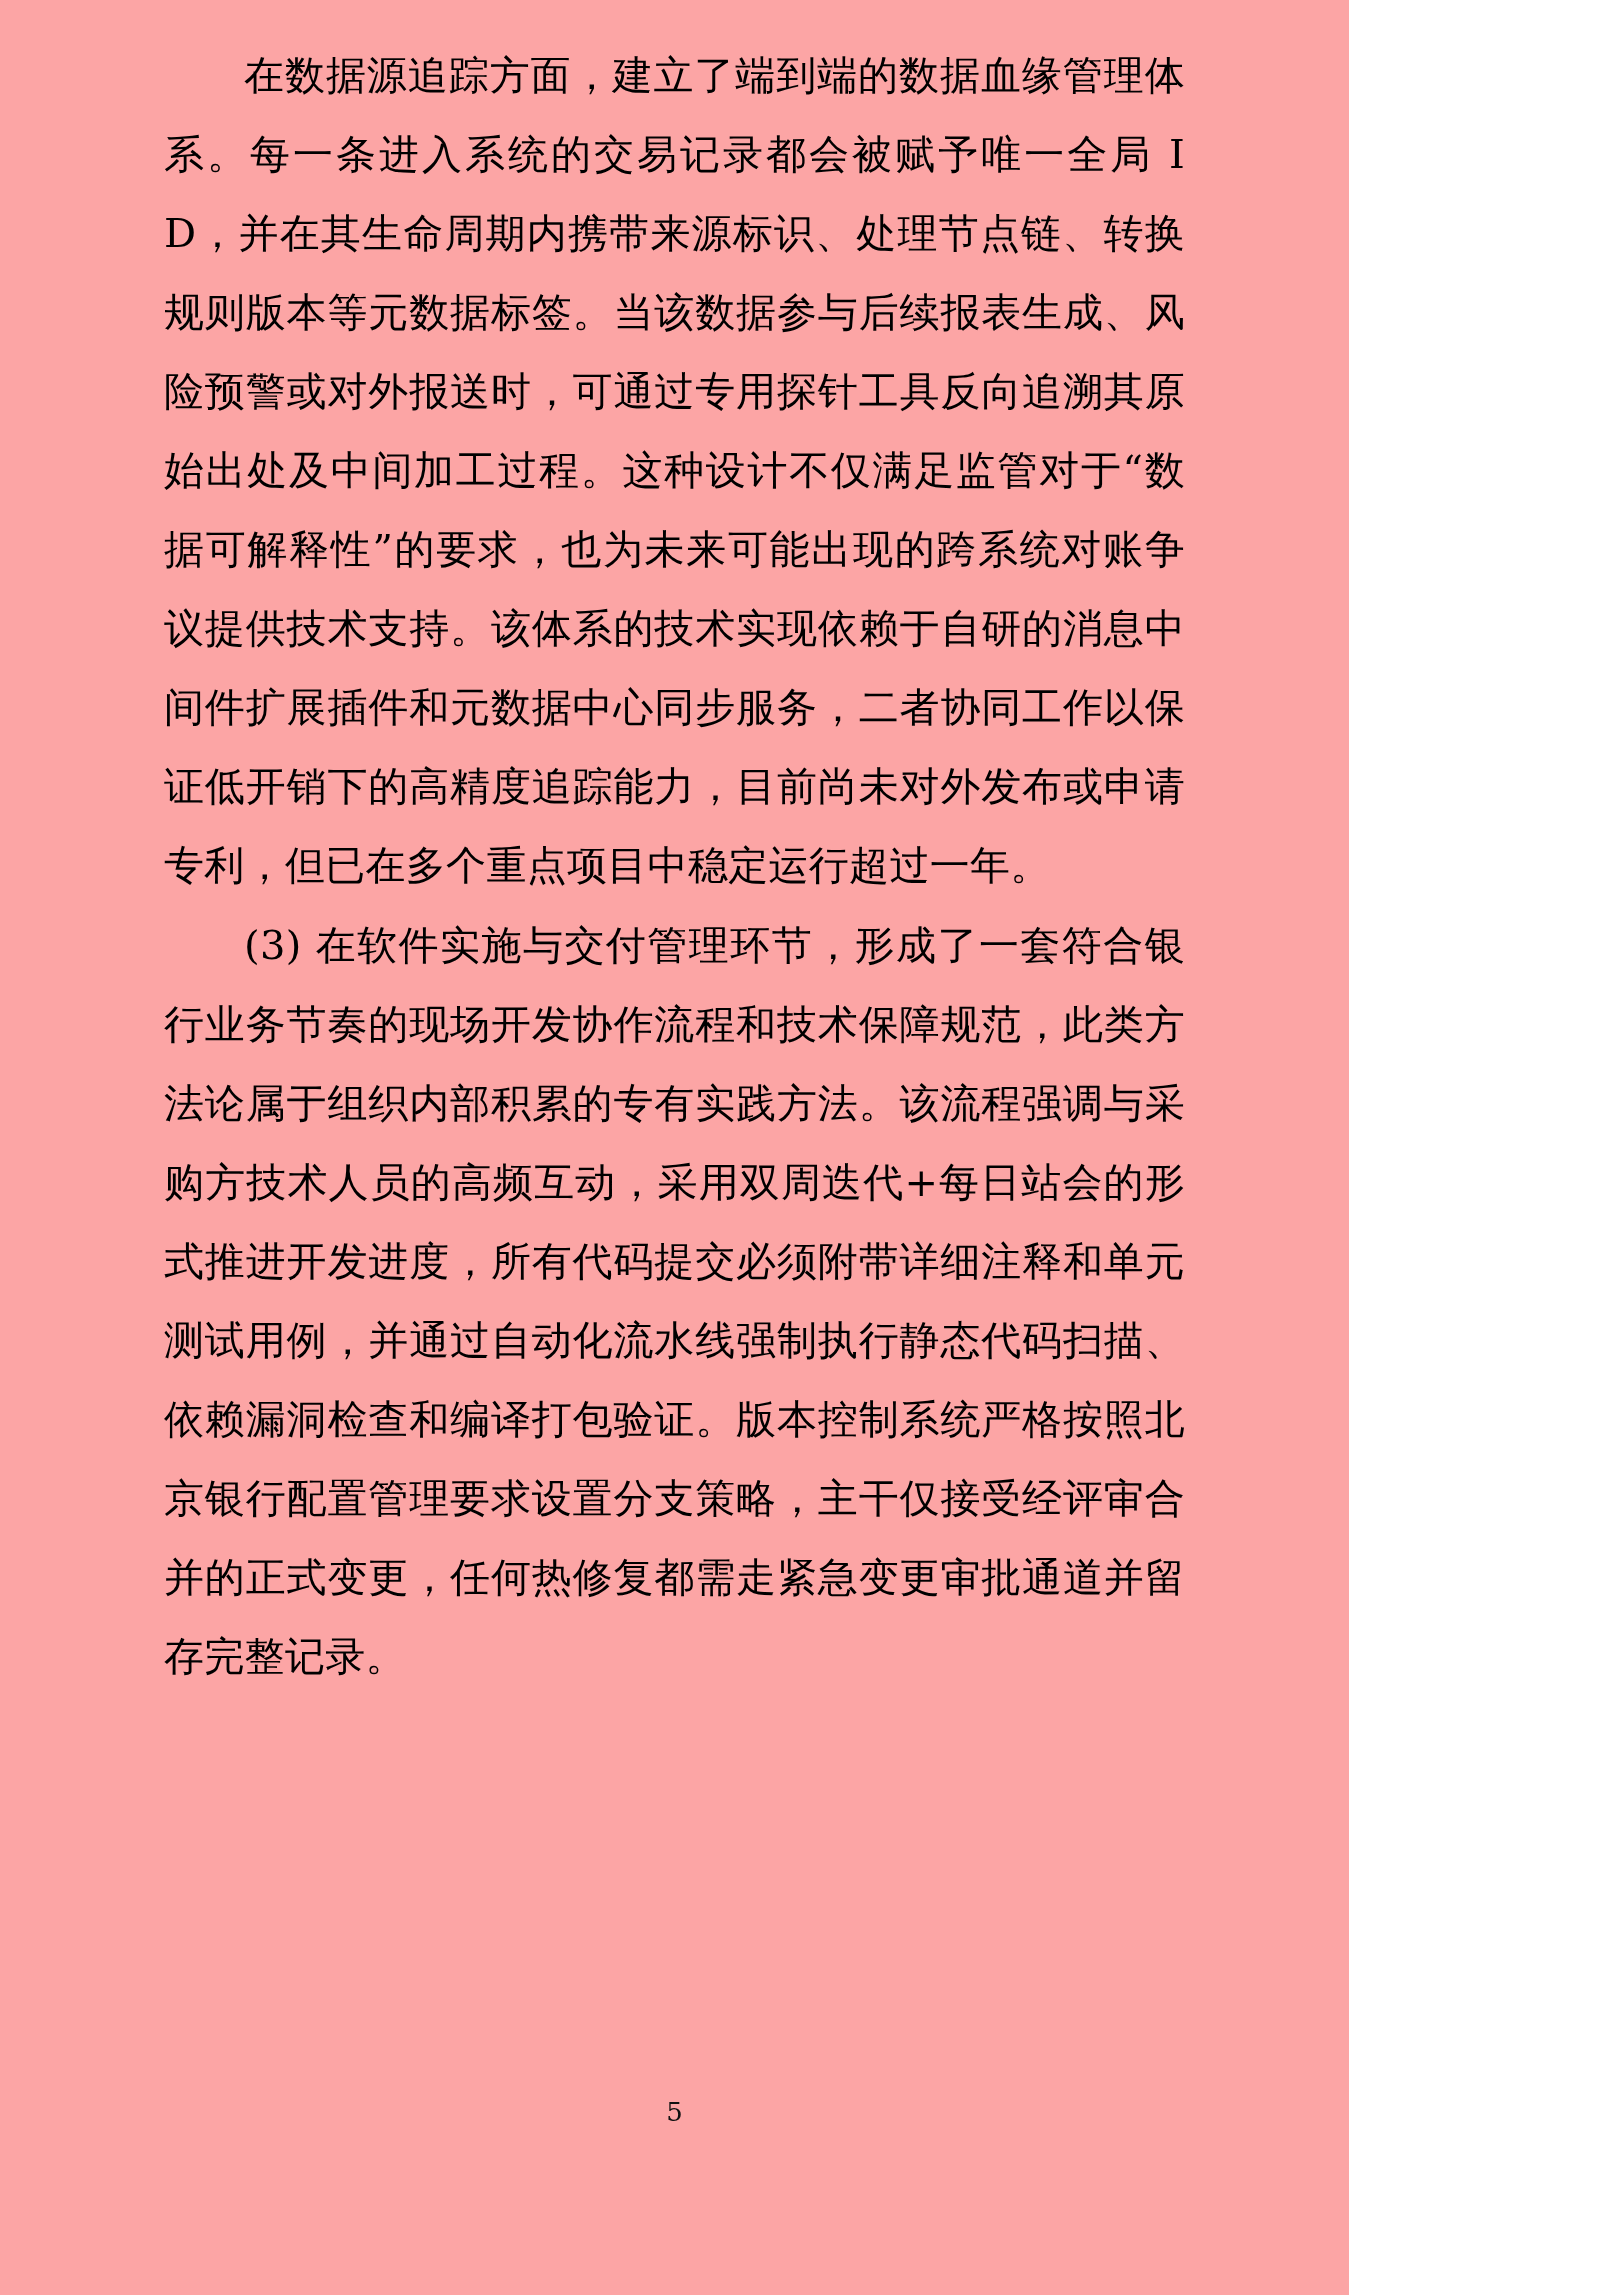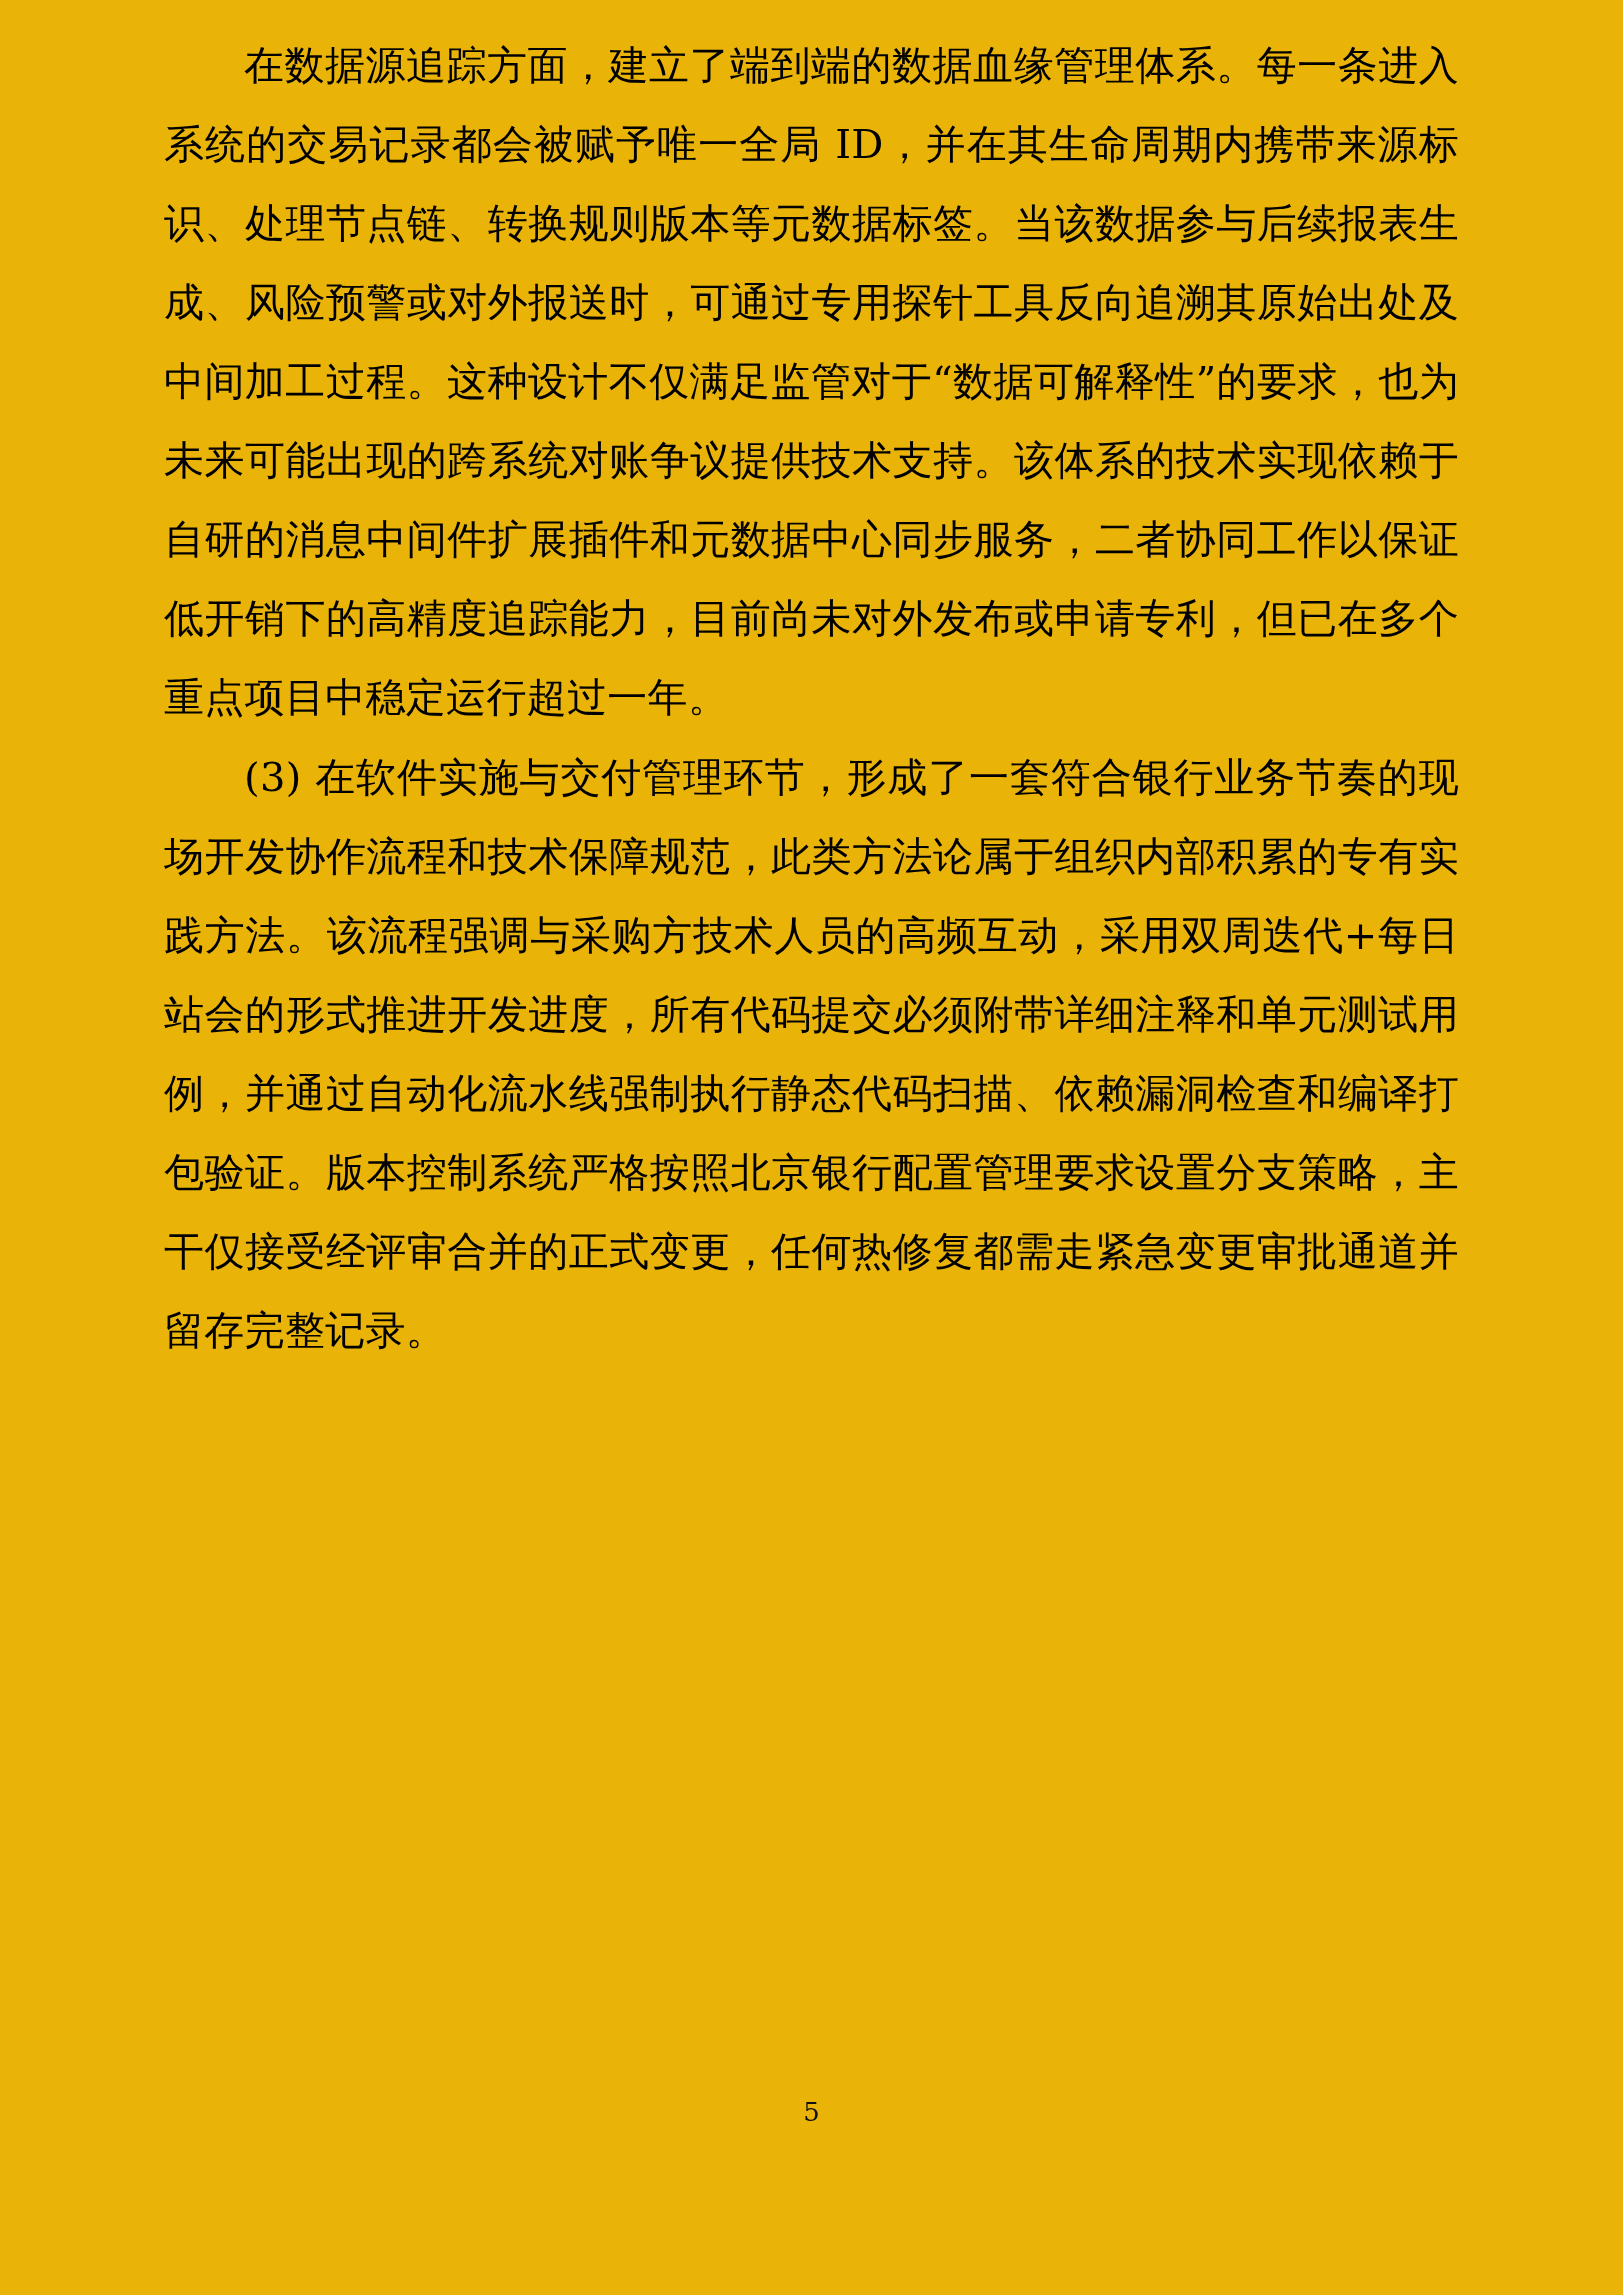--- a/index.html
+++ b/index.html
@@ -3,26 +3,26 @@
 <meta charset="utf-8">
 <style>
   html, body {
     margin: 0;
     padding: 0;
     background: #ffffff;
   }
 
   .page {
     position: relative;
-    width: 1623px;
+    width: 1349px;
     height: 2295px;
-    background: #eab308;
+    background: #fca5a5;
     box-sizing: border-box;
     
-    padding: 26px 164px 0 164px;
+    padding: 36px 164px 0 164px;
     font-family: "DejaVu Serif", "Liberation Serif", serif;
     color: #000000;
     overflow: hidden;
   }
 
   .body-copy {
     width: 100%;
   }
 
   .para {

